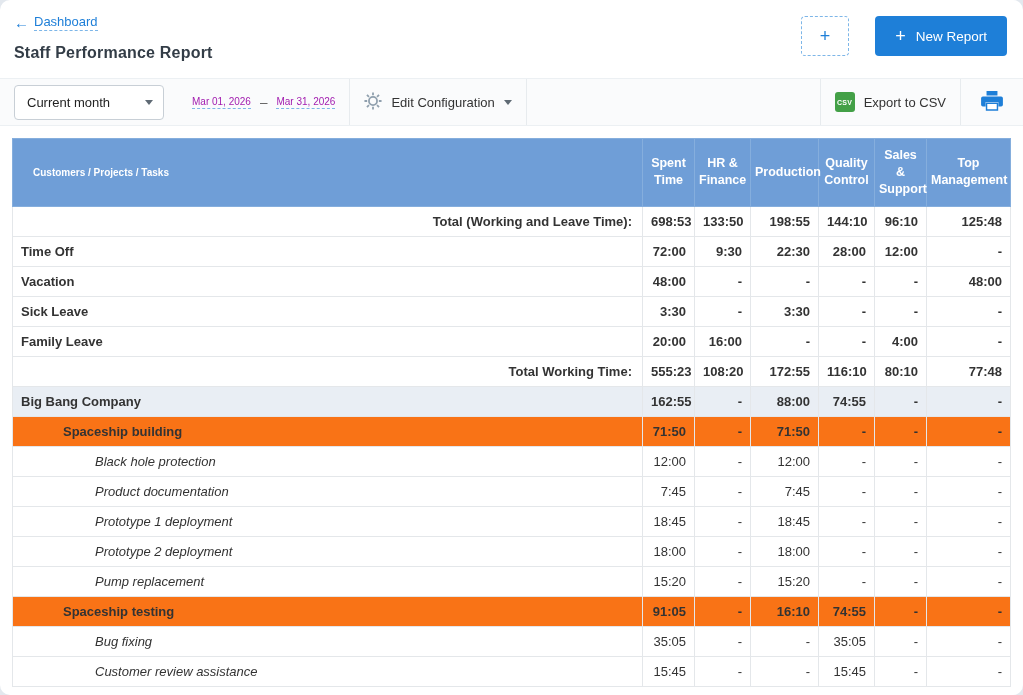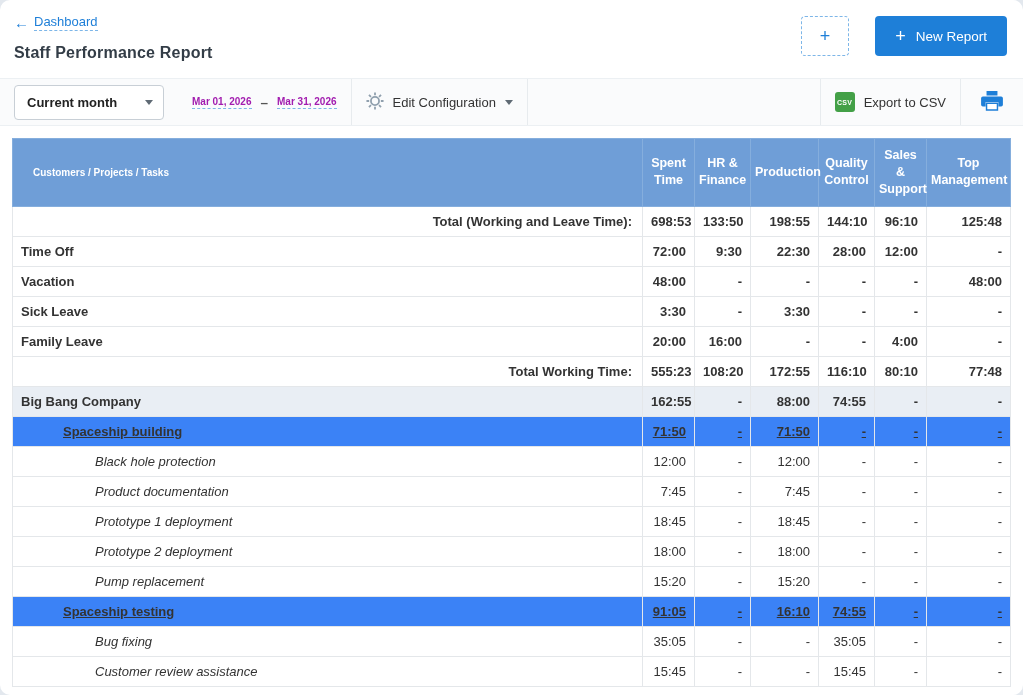--- a/index.html
+++ b/index.html
@@ -78,21 +78,21 @@
   
   .toolbar {
     display: flex;
     align-items: stretch;
     margin-top: 16px;
     height: 48px;
     background: #fafbfc;
     border-top: 1px solid #ecf0f3;
     border-bottom: 1px solid #ecf0f3;
   }
-  .tb-section { display: flex; align-items: center; gap: 9px; padding: 0 14px; font-weight: bold; }
+  .tb-section { display: flex; align-items: center; gap: 9px; padding: 0 14px; }
   .tb-divider { width: 1px; background: #e7ebee; }
   .tb-spacer { flex: 1; }
   .period-select {
     display: flex;
     align-items: center;
     justify-content: space-between;
     width: 150px;
     height: 35px;
     border: 1px solid #c8cfd6;
     border-radius: 4px;
@@ -183,21 +183,21 @@
     padding: 7px 8px;
     height: 30px;
     white-space: nowrap;
     overflow: hidden;
   }
   td.label-cell { padding-left: 20px; }
   td.value-cell { text-align: right; }
   tr.row-total .label-cell { text-align: right; font-weight: 700; padding-right: 10px; }
   tr.row-total td, tr.row-category td, tr.row-company td, tr.row-project td { font-weight: 700; }
   tr.row-company { background: #e9eef4; }
-  tr.row-project { background: #3b82f6; text-decoration: underline; }
+  tr.row-project { background: #f97316; }
   tr.row-project .label-cell { padding-left: 50px; }
   tr.row-task .label-cell { padding-left: 82px; font-weight: 400; font-style: italic; }
 </style>
 </head>
 <body>
 
 <div class="card">
 
   <div class="page-header">
     <div class="header-left">

